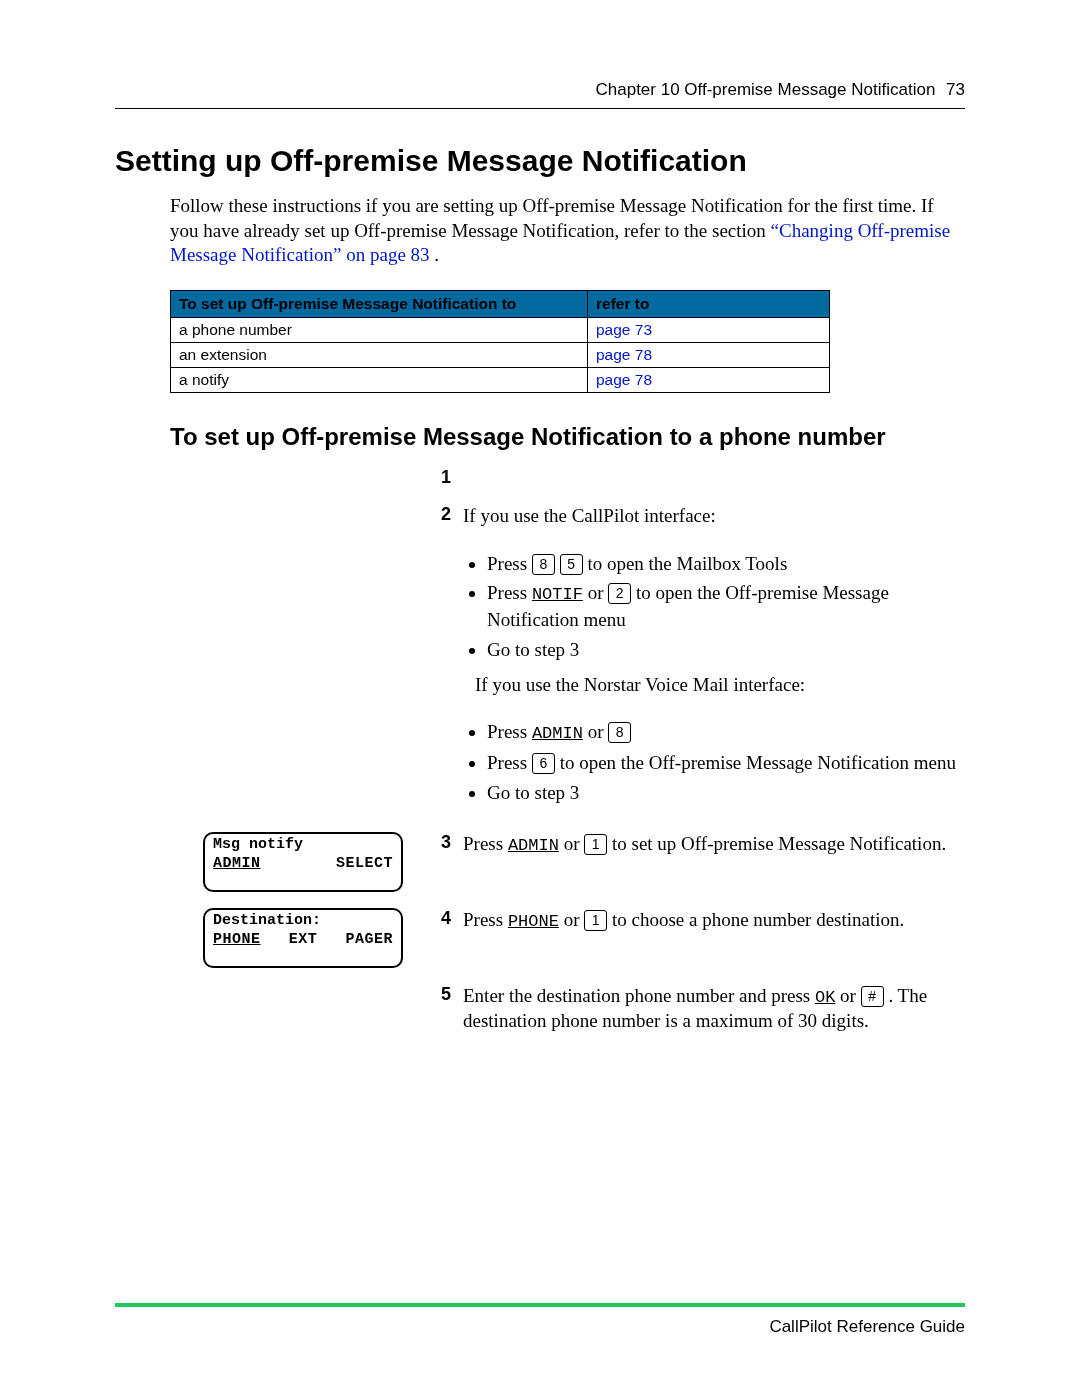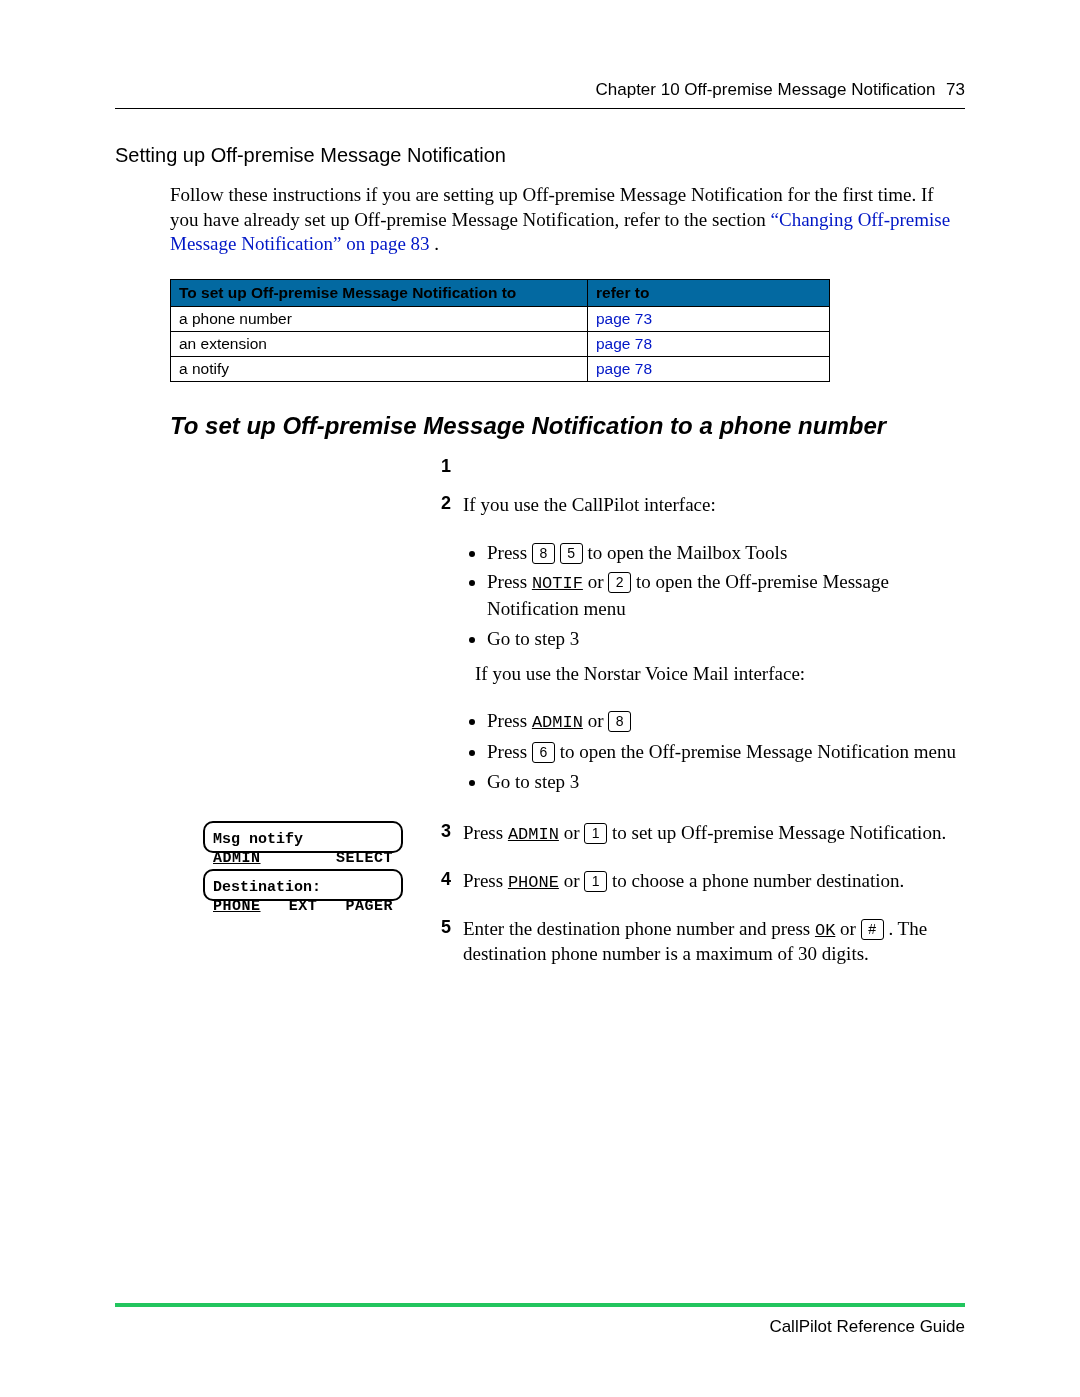--- a/index.html
+++ b/index.html
@@ -23,22 +23,22 @@
     padding-bottom: 8px;
     border-bottom: 1px solid #000;
     margin-bottom: 35px;
   }
   .header .pg {
     font-weight: normal;
     margin-left: 6px;
   }
   h1 {
     font-family: Arial, Helvetica, sans-serif;
-    font-size: 20px;
-    font-weight: normal;
+    font-size: 30px;
+    font-weight: bold;
     margin: 0 0 16px 0;
   }
   .intro {
     font-size: 19px;
     line-height: 1.3;
     margin: 0 0 22px 55px;
   }
   .link {
     color: #0016c6;
   }
@@ -58,21 +58,20 @@
   }
   table.ref td {
     border: 1px solid #000;
     padding: 3px 8px;
   }
   h2 {
     font-family: Arial, Helvetica, sans-serif;
     font-size: 24px;
     font-weight: bold;
     margin: 30px 0 16px 55px;
-    font-style: italic;
   }
   .steps {
     margin-left: 88px;
   }
   .step {
     display: flex;
     align-items: flex-start;
     margin-bottom: 16px;
   }
   .step .num {
@@ -88,23 +87,23 @@
   .step .body {
     font-size: 19px;
     line-height: 1.3;
     flex: 1;
   }
   .display {
     display: inline-block;
     border: 2px solid #000;
     border-radius: 10px;
     width: 200px;
-    height: 32px;
+    height: 60px;
     box-sizing: border-box;
-    padding: 7px 8px;
+    padding: 1px 8px;
     font-family: "Courier New", monospace;
     font-size: 15px;
     line-height: 1.3;
     text-align: left;
     vertical-align: top;
   }
   .display .row2 {
     display: flex;
     justify-content: space-between;
     letter-spacing: 0.5px;

